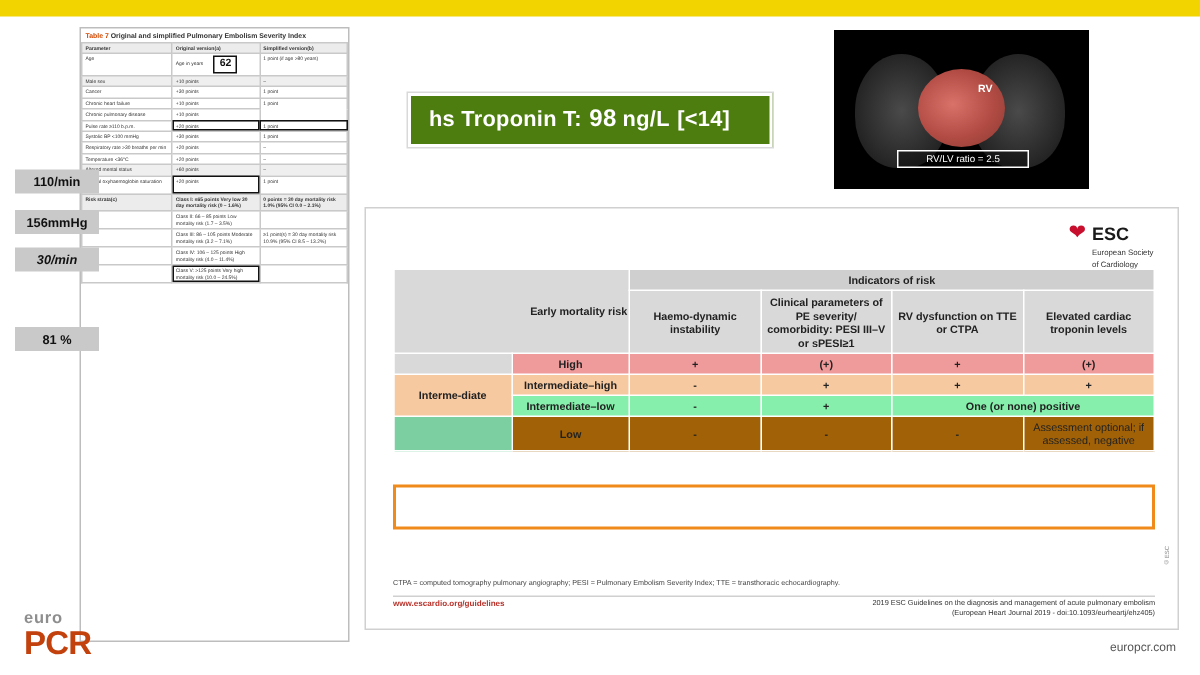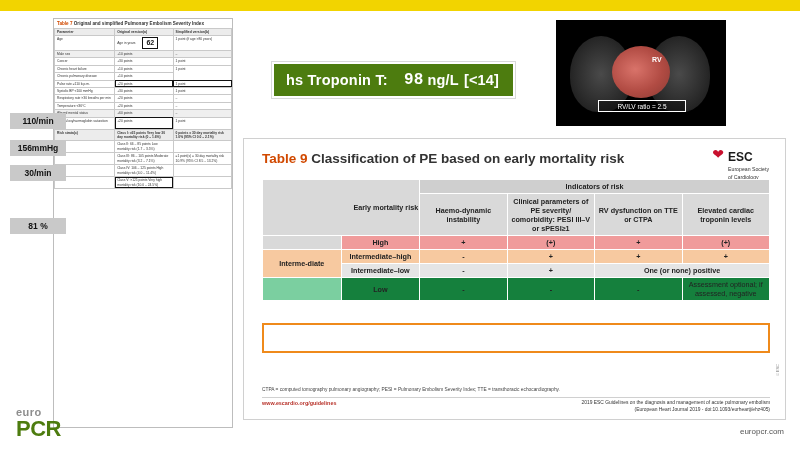--- a/index.html
+++ b/index.html
@@ -45,21 +45,21 @@
   .risk-head { background:#ececec; font-weight:bold; font-size:3.5px; }
   .riskcell { font-size:3.2px; line-height:1.4; }
   
   .callout {
     position: absolute; background: #c9c9c9; color: #111;
     font-size: 8.5px; font-weight: bold; text-align: center;
     padding: 3px 0; width: 56px; left: 10px;
   }
   #co1 { top: 113px; }
   #co2 { top: 140px; }
-  #co3 { top: 165px; }
+  #co3 { top: 165px; font-style: italic; }
   #co4 { top: 218px; }
   
   .trop {
     position: absolute; left: 272px; top: 62px; width: 243px; height: 36px;
     background: #4d7c0f; border: 2px solid #ffffff;
     box-shadow: 0 0 0 1px #d9d9d9;
     color: #ffffff; font-size: 14.5px; font-weight: bold;
     display: flex; align-items: center; padding-left: 12px;
     letter-spacing: .2px;
   }
@@ -113,22 +113,22 @@
     border-collapse: collapse; table-layout: fixed;
   }
   table.t9t td, table.t9t th {
     border: 1px solid #ffffff; text-align: center; vertical-align: middle;
     font-size: 7.2px; color: #222; padding: 2px 1px; line-height: 1.25;
   }
   .hdr-grey { background: #d9d9d9; font-weight: bold; }
   .hdr-grey2 { background: #cfcfcf; font-weight: bold; }
   .row-high td { background: #f09b9b; font-weight: bold; }
   .row-ih td { background: #f7c9a0; font-weight: bold; }
-  .row-il td { background: #e5e5e5; font-weight: bold; }
-  .row-low td { background: #15803d; font-weight: bold; }
+  .row-il td { background: #86efac; font-weight: bold; }
+  .row-low td { background: #a16207; font-weight: bold; }
   .lbl-cell { background: #d9d9d9; font-weight: bold; font-size: 8px; }
   .interm-cell { background: #f6a623; color: #222; font-weight: bold; font-size: 8px; }
   .orange-outline {
     position: absolute; left: 18px; top: 184px; width: 508px; height: 30px;
     border: 2px solid #ef8a1b; pointer-events: none;
   }
   .t9-foot {
     position: absolute; left: 18px; top: 248px; width: 508px;
     font-size: 4.8px; color: #444; line-height: 1.4;
   }
@@ -138,21 +138,21 @@
   .t9-cite { font-size: 4.9px; color: #333; text-align: right; line-height: 1.4; }
   .esc-side {
     position: absolute; right: 5px; bottom: 42px; font-size: 4px; color: #888;
     writing-mode: vertical-rl; transform: rotate(180deg);
   }
   
   .logo {
     position: absolute; left: 16px; bottom: 10px; line-height: 1;
   }
   .logo .euro { font-size: 11px; color: #8e8e8e; font-weight: bold; letter-spacing: .5px; }
-  .logo .pcr { font-size: 22px; color: #4d7c0f; font-weight: bold; letter-spacing: -.5px; }
+  .logo .pcr { font-size: 22px; color: #c2410c; font-weight: bold; letter-spacing: -.5px; }
   .site { position: absolute; right: 16px; bottom: 14px; font-size: 8px; color: #555; }
 </style>
 </head>
 <body>
 
 <div class="topbar"></div>
 
 <div class="pesi-wrap">
   <div class="pesi-title">
     <span class="tlabel">Table 7</span>
@@ -256,38 +256,34 @@
     </table>
 </div>
 
 <div class="callout" id="co1">110/min</div>
 <div class="callout" id="co2">156mmHg</div>
 <div class="callout" id="co3">30/min</div>
 <div class="callout" id="co4">81 %</div>
 
 <div class="trop">
   <span>hs Troponin T:</span>
-  <span class="val" style="margin-left:16px;font-family:Liberation Mono, monospace;">98</span>
+  <span class="val" style="margin-left:5px;">98</span>
   <span style="margin-left:4px;text-align:right;">ng/L</span>
   <span class="ital" style="margin-left:5px;">[&lt;14]</span>
 </div>
 
 <div class="ct">
   <div class="lung-l"></div>
   <div class="lung-r"></div>
   <div class="heart"></div>
   <div class="rv-label">RV</div>
   <div class="ratio">RV/LV ratio = 2.5</div>
 </div>
 
 <div class="t9">
-  <div class="t9-title">
-    <span class="t9num">Table 9</span>
-    <span class="t9txt">Classification of PE based on early mortality risk</span>
-  </div>
   <div class="esc">
     <span class="heart-ico">❤</span>
     <span>
       <span class="esc-big">ESC</span>
       <span class="esc-sm">European Society</span>
       <span class="esc-sm">of Cardiology</span>
     </span>
   </div>
 
   <table class="t9t">

